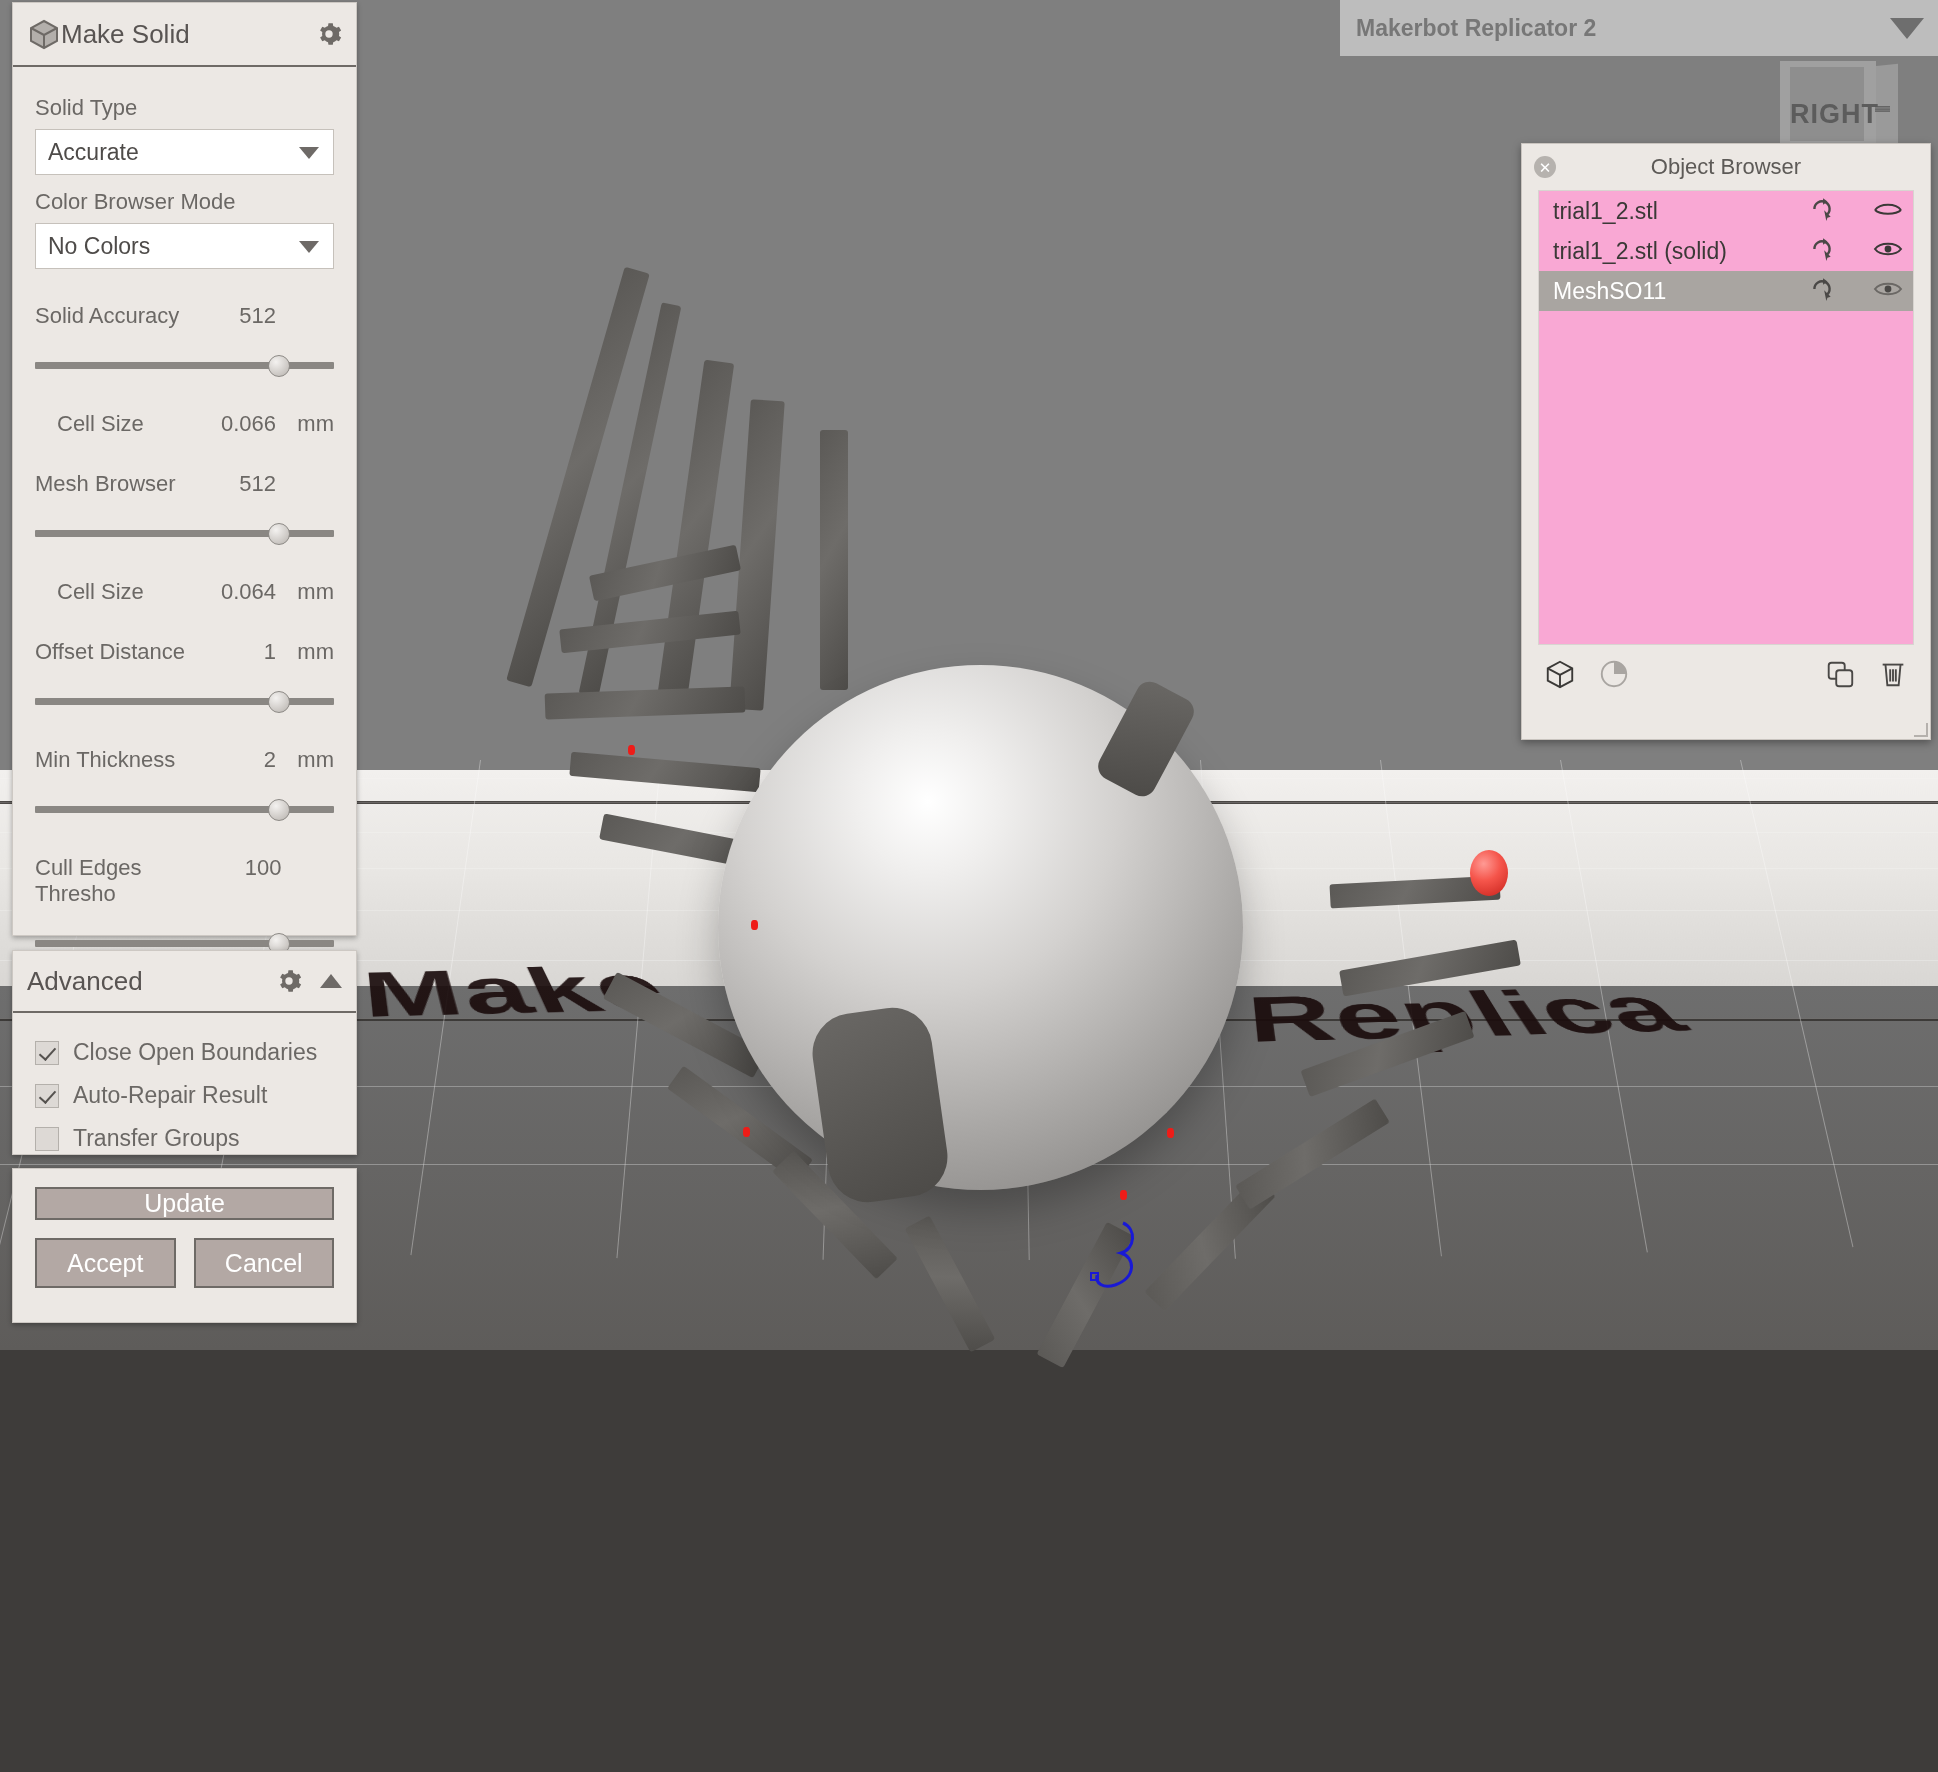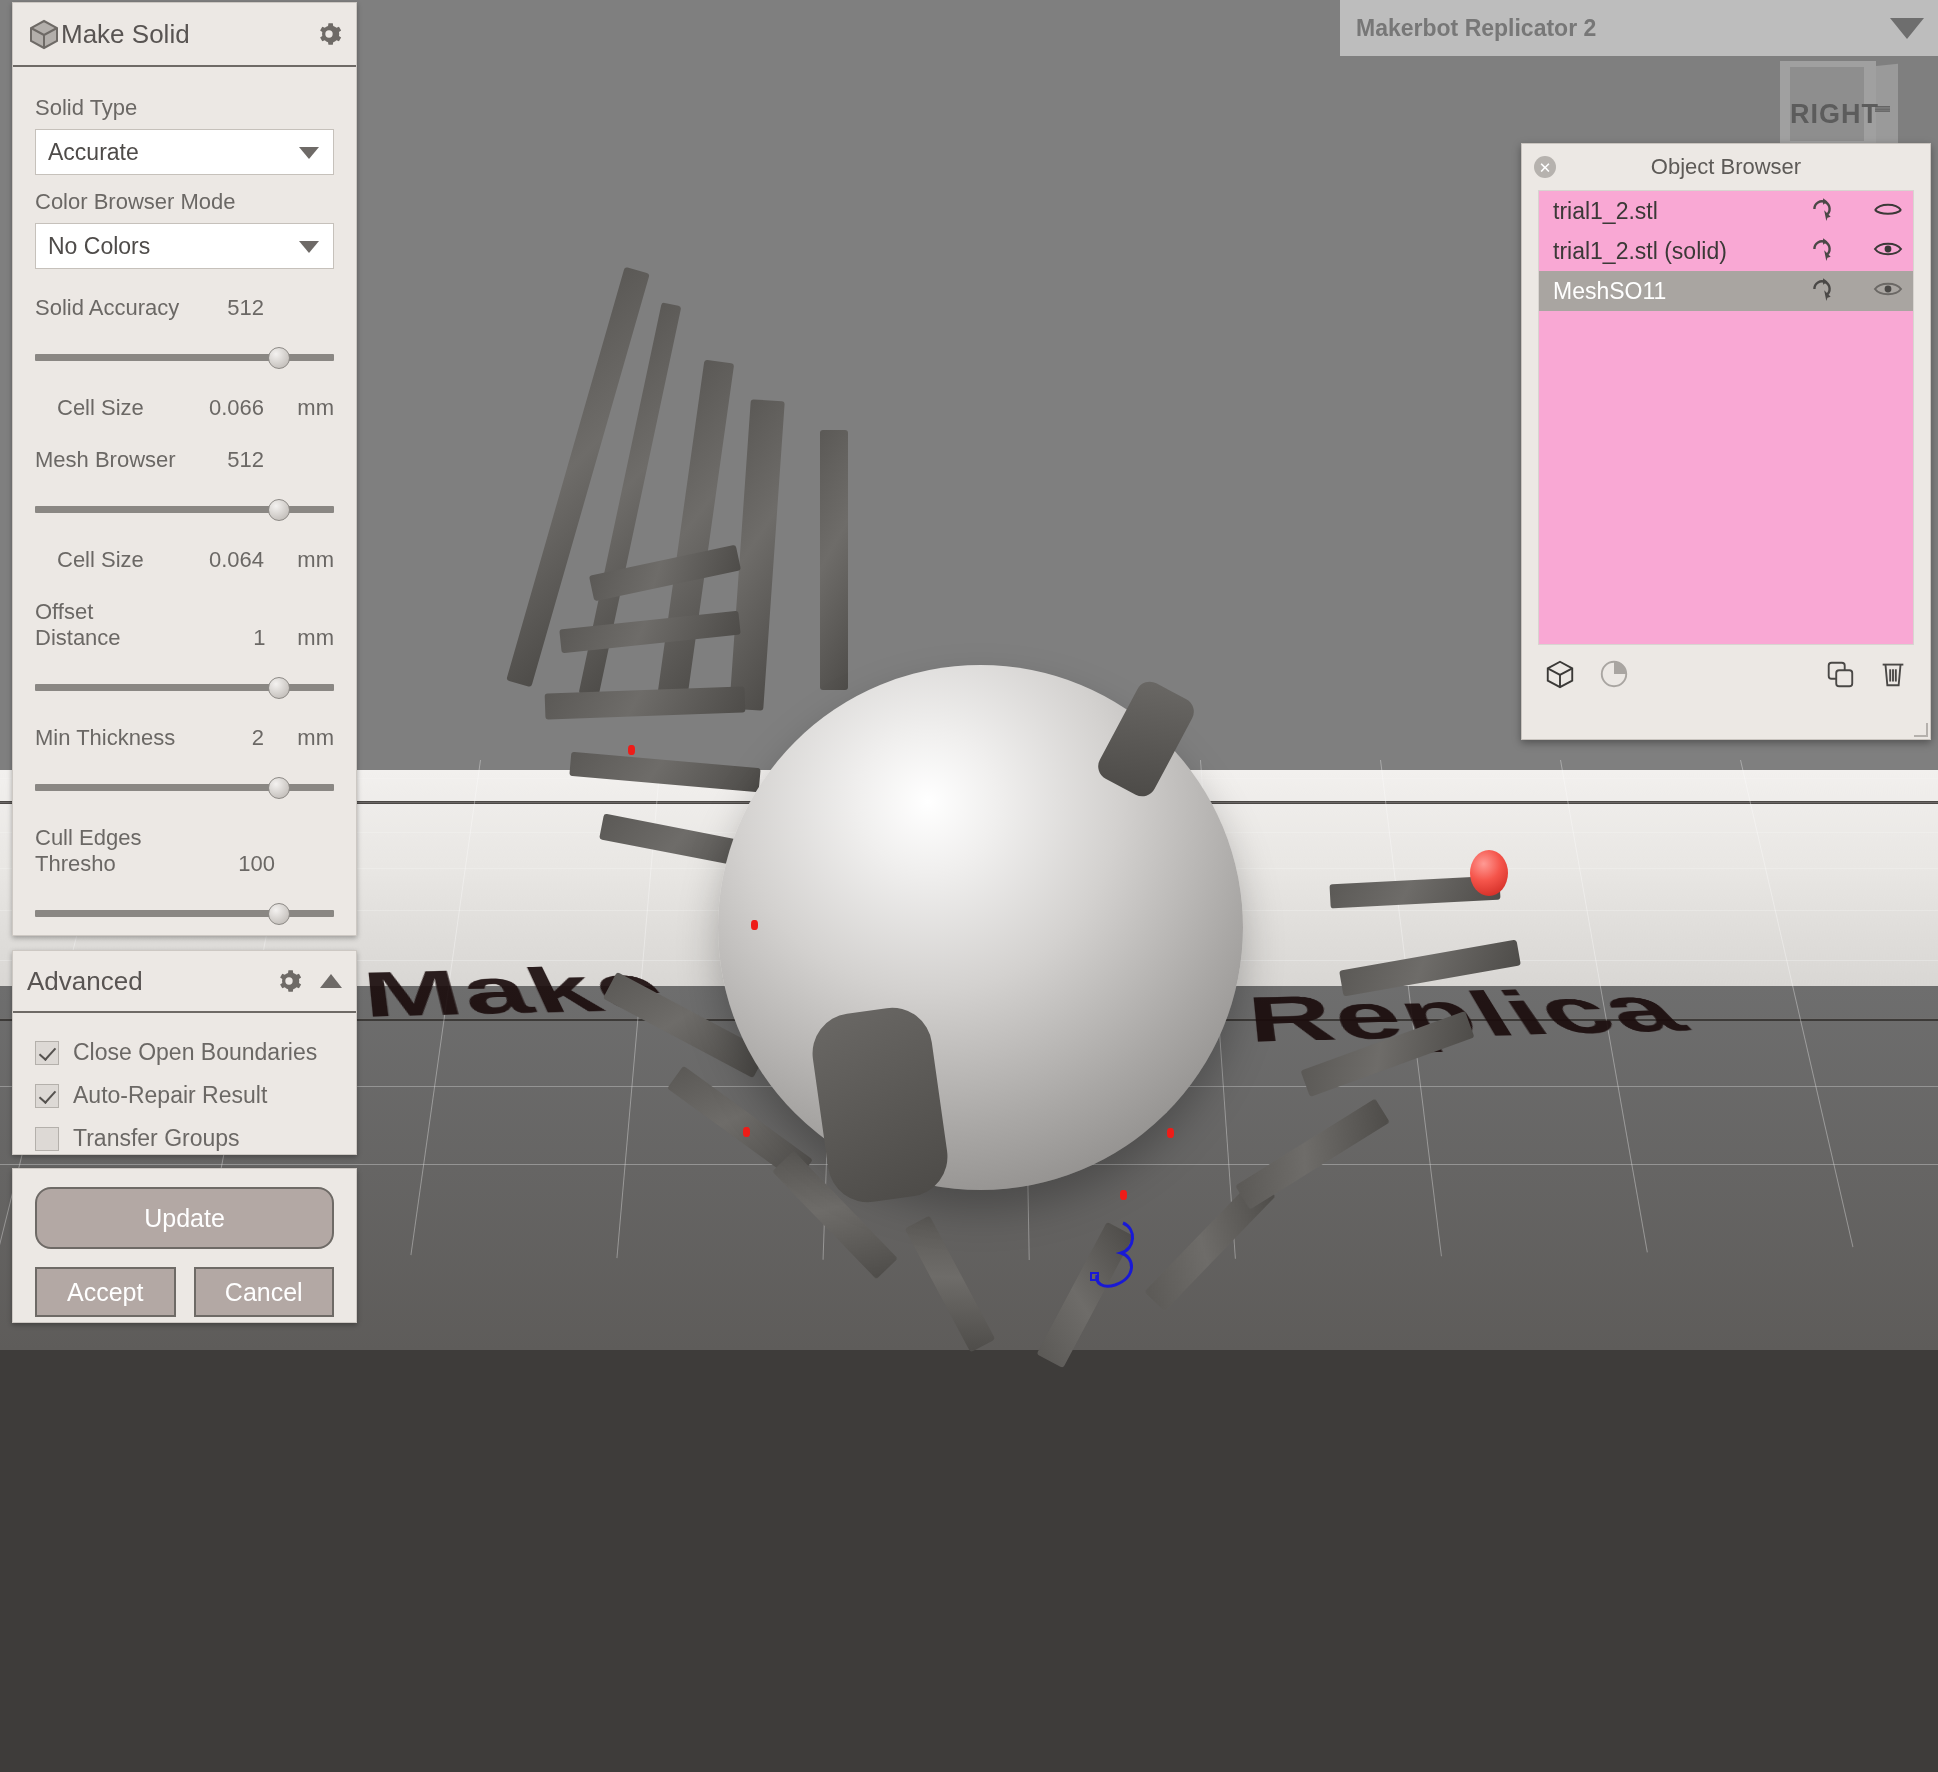--- a/index.html
+++ b/index.html
@@ -209,23 +209,22 @@
   .select .scaret {
     position: absolute; right: 14px; top: 50%;
     margin-top: -5px;
     width: 0; height: 0;
     border-left: 10px solid transparent;
     border-right: 10px solid transparent;
     border-top: 12px solid #6e6a67;
   }
 
   .param-row {
-    display: flex; align-items: flex-end;
-    margin-top: 26px;
-    gap: 12px;
+    display: flex; align-items: flex-start;
+    margin-top: 34px;
   }
   .param-row.sub { padding-left: 22px; }
   .param-row .pname { font-size: 22px; color: #6b6865; }
   .param-row .pval {
     margin-left: auto;
     font-size: 22px; color: #6b6865;
     text-align: right;
     min-width: 72px;
   }
   .param-row .punit {
@@ -288,21 +287,21 @@
   #panel-actions { top: 1168px; height: 155px; padding: 18px 22px; }
   .btn {
     background: #b3a8a4;
     border: 2px solid #6e6a66;
     color: #ffffff;
     font-size: 25px;
     font-family: "Liberation Sans", sans-serif;
     display: flex; align-items: center; justify-content: center;
     cursor: pointer;
   }
-  #btn-update { width: 100%; height: 62px; border-radius: 16px; }
+  #btn-update { width: 100%; height: 33px; }
   .btn-row { display: flex; gap: 18px; margin-top: 18px; }
   .btn-row .btn { flex: 1; height: 50px; }
 
   
   #object-browser {
     position: absolute;
     left: 1521px; top: 143px;
     width: 410px; height: 597px;
     background: #ece8e4;
     border: 1px solid #c9c4bf;

